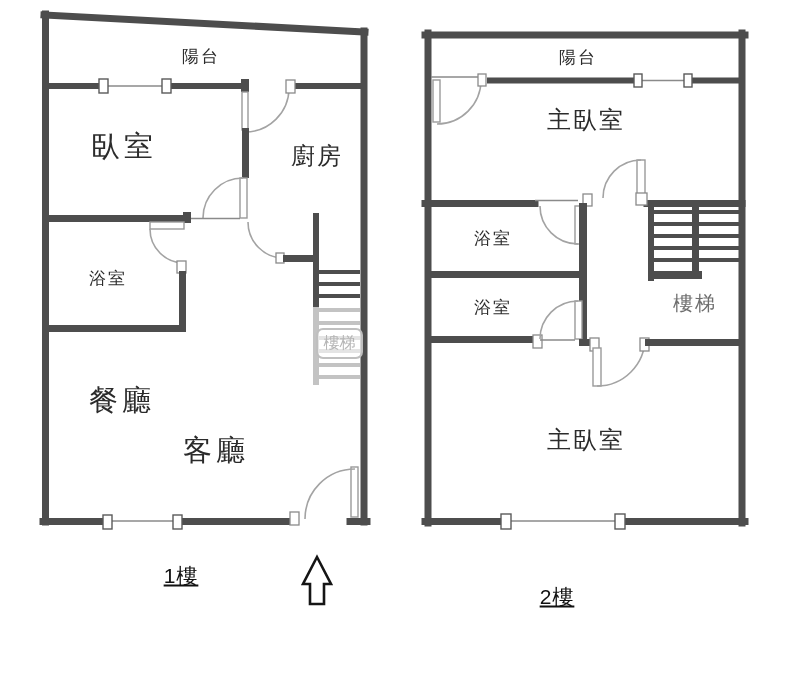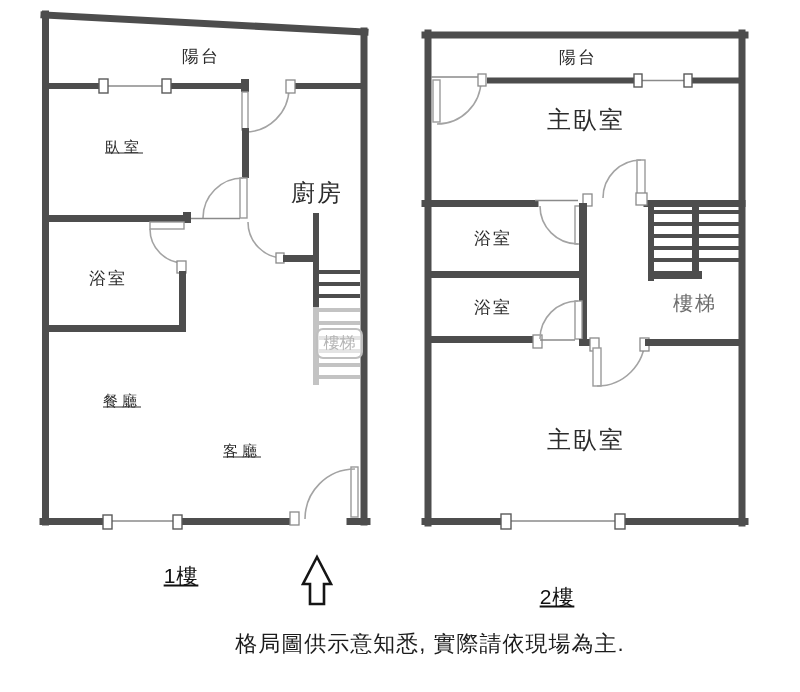--- a/index.html
+++ b/index.html
@@ -21,21 +21,21 @@
   .tread-light{stroke:#c3c3c3;stroke-width:4;}
   .rail-light{fill:#c3c3c3;}
   .arrow{fill:#ffffff;stroke:#151515;stroke-width:2.6;stroke-linejoin:miter;}
   
   .lbl{
     position:absolute;transform:translate(-50%,-50%);
     color:#2b2b2b;white-space:nowrap;letter-spacing:2px;line-height:1;
   }
   .lbl.small{font-size:17px;}
   .lbl.mid{font-size:24px;}
-  .lbl.big{font-size:15px;letter-spacing:4px;text-decoration:underline;}
+  .lbl.big{font-size:29px;letter-spacing:4px;}
   .lbl.floorname{font-size:21px;color:#111;letter-spacing:1px;text-decoration:underline;}
   .lbl.stairs2{color:#6e6e6e;font-size:20px;letter-spacing:2px;}
   .lbl.disclaimer{font-size:22px;color:#1c1c1c;letter-spacing:1px;}
   .watermark-box{
     position:absolute;left:316px;top:328px;width:47px;height:31px;
     border:2px solid #bfbfbf;border-radius:7px;background:rgba(255,255,255,0.55);
     display:flex;align-items:center;justify-content:center;
     color:#b5b5b5;font-size:16px;letter-spacing:0;box-sizing:border-box;
   }
 </style>
@@ -202,32 +202,31 @@
 
       <rect class="winbox" x="501" y="514" width="10" height="15"></rect>
       <rect class="winbox" x="615" y="514" width="10" height="15"></rect>
     </g>
 
     <polygon class="arrow" points="317,557 331,584 324,584 324,604 310,604 310,584 303,584"></polygon>
   </svg>
 
   <span class="lbl small" style="left:201px;top:56px;">陽台</span>
   <span class="lbl big" style="left:124px;top:146px;">臥室</span>
-  <span class="lbl mid" style="left:317px;top:156px;margin-top:37px;">廚房</span>
+  <span class="lbl mid" style="left:317px;top:156px;">廚房</span>
   <span class="lbl small" style="left:108px;top:278px;">浴室</span>
   <span class="lbl big" style="left:122px;top:400px;">餐廳</span>
-  <span class="lbl big" style="left:242px;top:450px;">客廳</span>
+  <span class="lbl big" style="left:216px;top:450px;">客廳</span>
   <div class="watermark-box">
     <span>樓梯</span>
   </div>
   <span class="lbl floorname" style="left:181px;top:575px;">1樓</span>
 
   <span class="lbl small" style="left:578px;top:57px;">陽台</span>
   <span class="lbl mid" style="left:586px;top:120px;">主臥室</span>
   <span class="lbl small" style="left:493px;top:238px;">浴室</span>
   <span class="lbl small" style="left:493px;top:307px;">浴室</span>
   <span class="lbl stairs2" style="left:695px;top:303px;">樓梯</span>
   <span class="lbl mid" style="left:586px;top:440px;">主臥室</span>
   <span class="lbl floorname" style="left:557px;top:596px;">2樓</span>
 
-  <span class="lbl disclaimer" style="left:430px;top:644px;">格局圖供示意知悉, 實際請依現場為主.</span>
 
 </div>
 
 </body></html>

